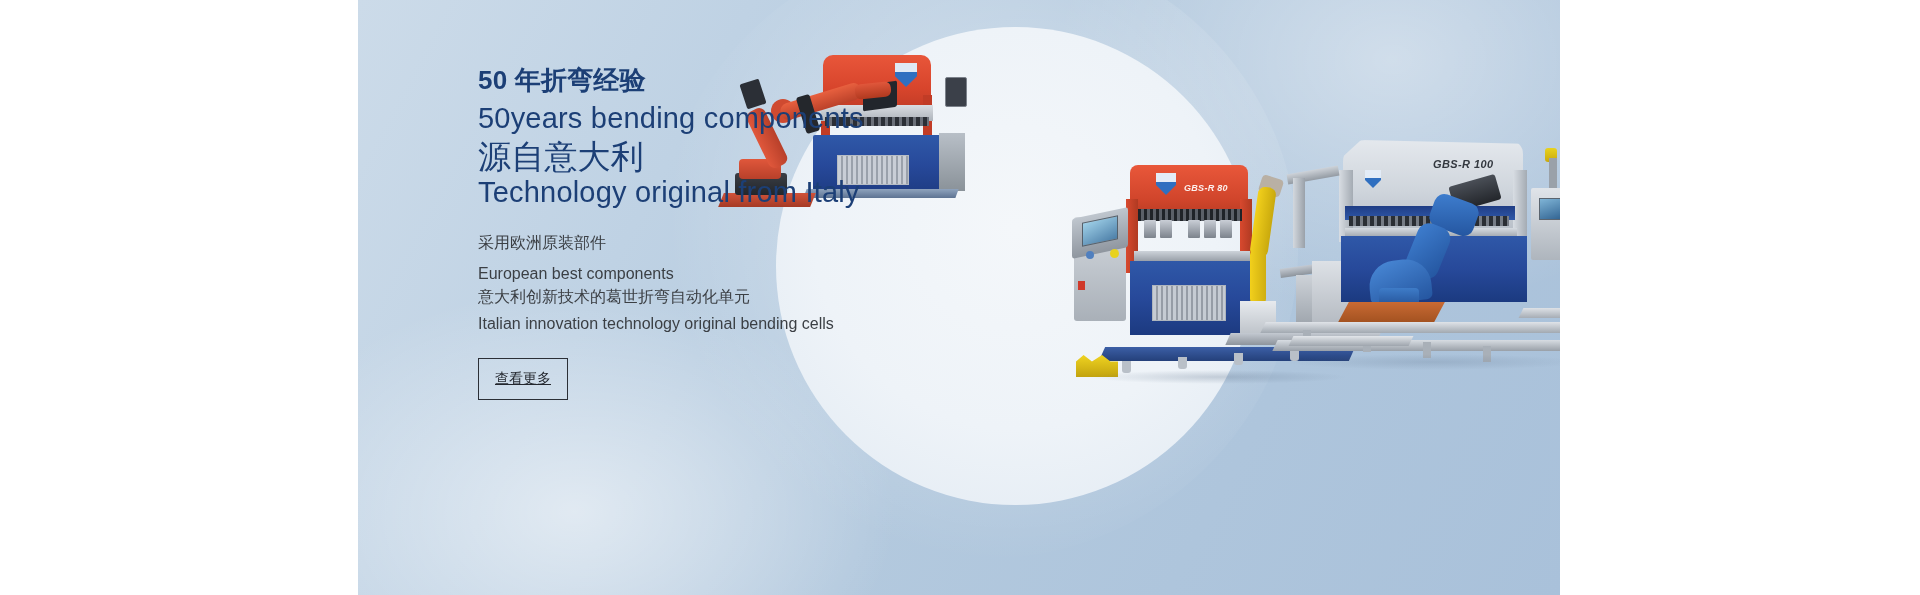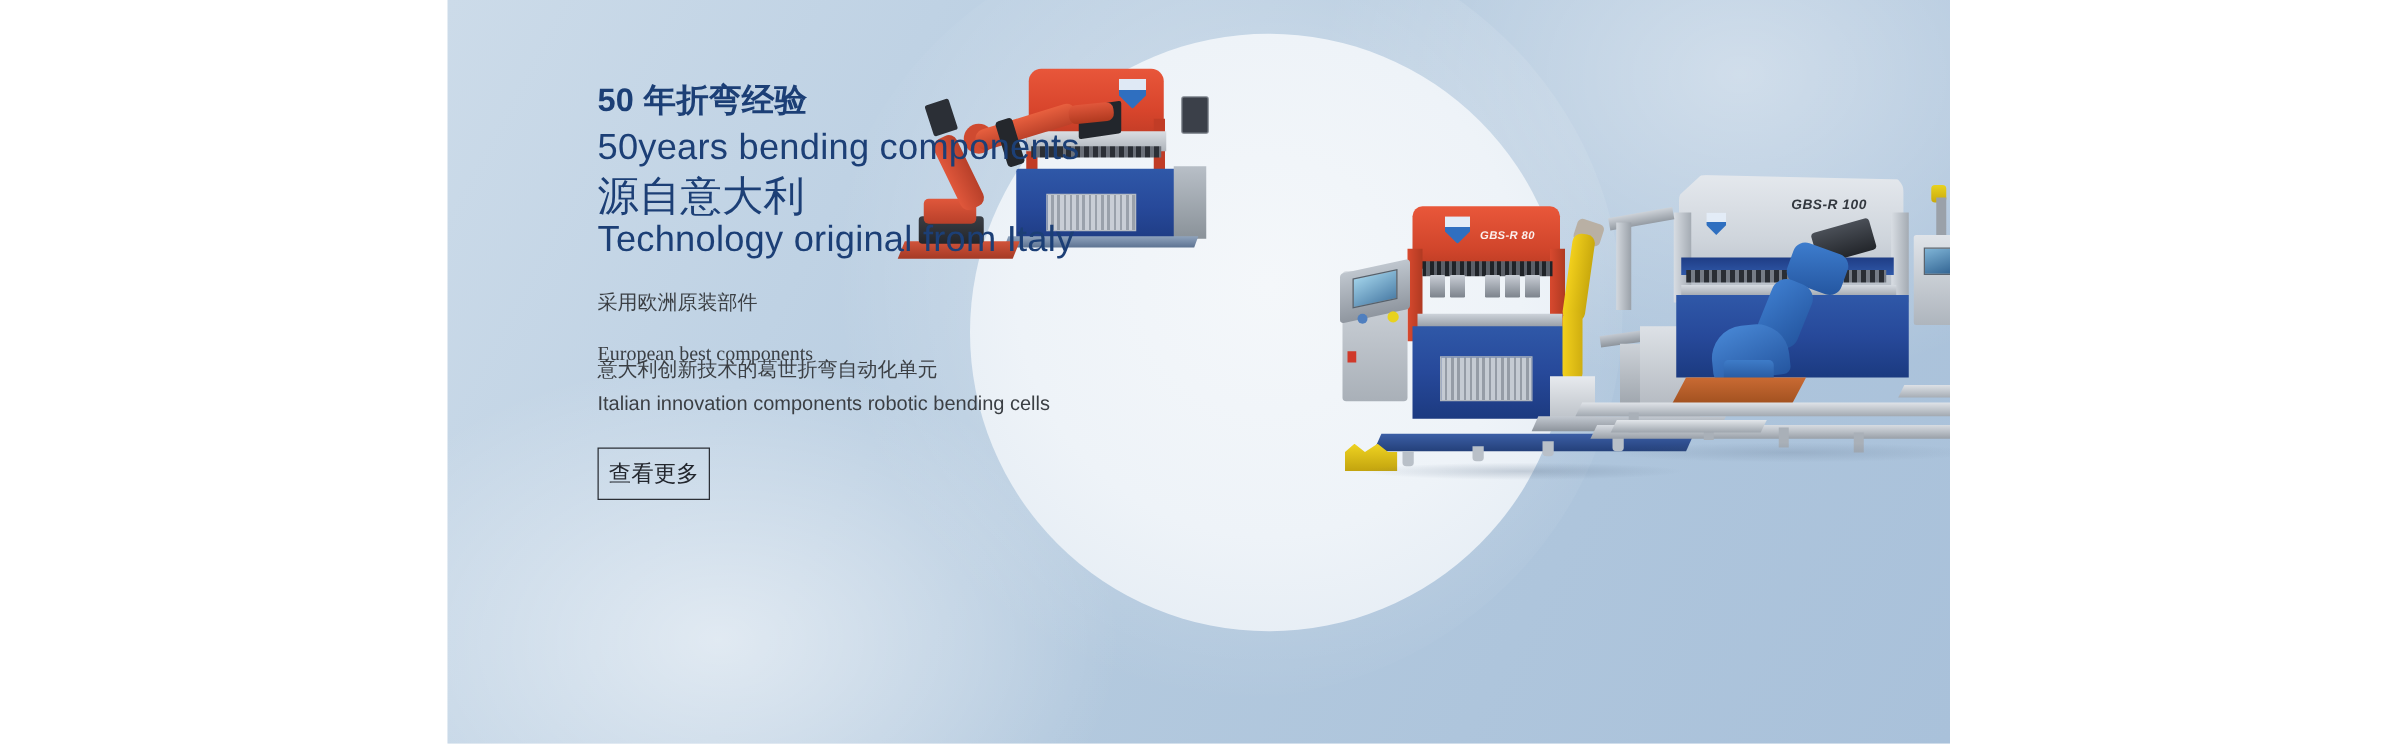--- a/index.html
+++ b/index.html
@@ -30,31 +30,31 @@
   .hl{
     color:#1c3f76;font-size:29px;line-height:37px;letter-spacing:.2px;white-space:nowrap;
   }
   .hl-1{position:absolute;top:62px;left:0;font-weight:700;font-size:26px;text-align:center;}
   .hl-2{position:absolute;top:100px;left:0;font-size:29px;}
   .hl-3{position:absolute;top:138px;left:0;font-size:33px;}
   .hl-4{position:absolute;top:174px;left:0;font-size:29px;}
 
   .sub{color:#3b3f44;font-size:16px;line-height:27px;white-space:nowrap;}
   .sub-1{position:absolute;top:229px;left:0;}
-  .sub-2{position:absolute;top:270px;left:0;font-family:Liberation Serif, serif;}
+  .sub-2{position:absolute;top:260px;left:0;}
   .sub-3{position:absolute;top:283px;left:0;}
   .sub-4{position:absolute;top:310px;left:0;}
 
   .btn{
     position:absolute;top:358px;left:0;
     width:88px;height:40px;
     border:1px solid #2b2f36;background:transparent;color:#23272e;
-    font-size:18px;font-family:"Liberation Sans","DejaVu Sans",sans-serif;
+    font-size:14px;font-family:"Liberation Sans","DejaVu Sans",sans-serif;
     display:flex;align-items:center;justify-content:center;cursor:pointer;
-    box-sizing:content-box;padding:0 0;
+    box-sizing:content-box;padding:0 0;text-decoration:underline;
   }
 
   
   .photo{position:absolute;left:355px;top:0;width:850px;height:420px;}
 
   .m{position:absolute;}
 
   
   .A{left:0px;top:55px;width:300px;height:170px;}
   .A .press-top{
@@ -272,20 +272,20 @@
     <div class="copy">
 
       <div class="hl hl-1">50 年折弯经验</div>
       <div class="hl hl-2">50years bending components</div>
       <div class="hl hl-3">源自意大利</div>
       <div class="hl hl-4">Technology original from Italy</div>
 
       <div class="sub sub-1">采用欧洲原装部件</div>
       <div class="sub sub-2">European best components</div>
       <div class="sub sub-3">意大利创新技术的葛世折弯自动化单元</div>
-      <div class="sub sub-4">Italian innovation components robotic bending cells</div>
+      <div class="sub sub-4">Italian innovation technology original bending cells</div>
 
       <button class="btn">查看更多</button>
 
     </div>
 
   </div>
 </div>
 
 </body></html>

